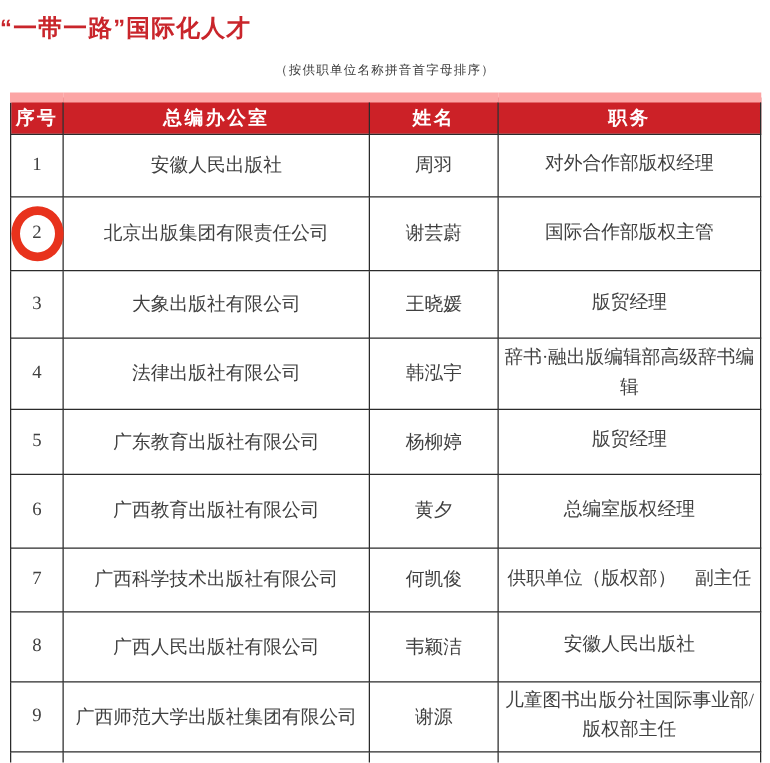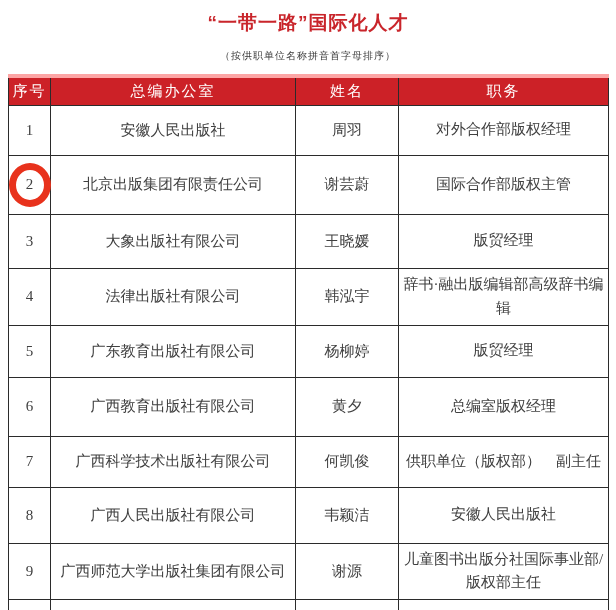--- a/index.html
+++ b/index.html
@@ -3,21 +3,20 @@
 <meta charset="utf-8">
 <style>
   html,body{margin:0;padding:0;}
   body{
     width:616px;height:610px;overflow:hidden;position:relative;
     background:#ffffff;
     font-family:"Liberation Sans",sans-serif;
   }
   .page-title{
     margin-top:10px;
-    text-align:center;
     font-size:19px;
     font-weight:bold;
     color:#c9252b;
     letter-spacing:1px;
     font-family:"Liberation Sans",sans-serif;
   }
   .page-subtitle{
     margin-top:13px;
     text-align:center;
     font-size:10px;
@@ -36,23 +35,23 @@
     border:1px solid #2b2b2b;
     text-align:center;
     vertical-align:middle;
     padding:2px 3px;
     box-sizing:border-box;
   }
   table.talent th{
     background:#cc2127;
     color:#ffffff;
     font-size:15px;
-    font-weight:normal;
+    font-weight:bold;
     letter-spacing:2px;
-    border-top:4px solid #fca5a5;
+    border-top:8px solid #fca5a5;
   }
   table.talent td{
     color:#404040;
     font-size:15px;
   }
   td.pos{font-size:14px;line-height:1.55;}
   tr.hdr{height:29px;}
   tr.r1{height:50px;} tr.r2{height:59px;} tr.r3{height:54px;}
   tr.r4{height:57px;} tr.r5{height:52px;} tr.r6{height:59px;}
   tr.r7{height:51px;} tr.r8{height:56px;} tr.r9{height:56px;}

